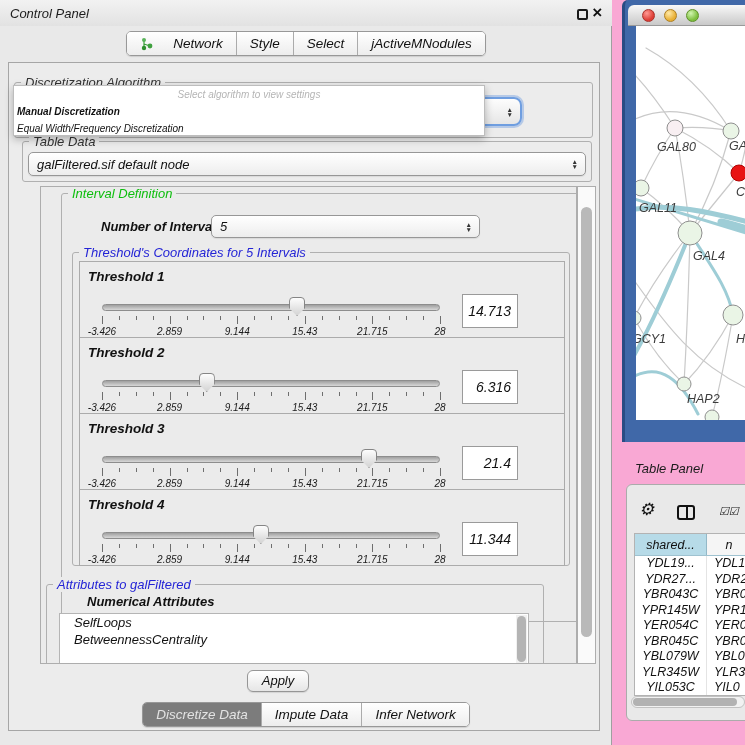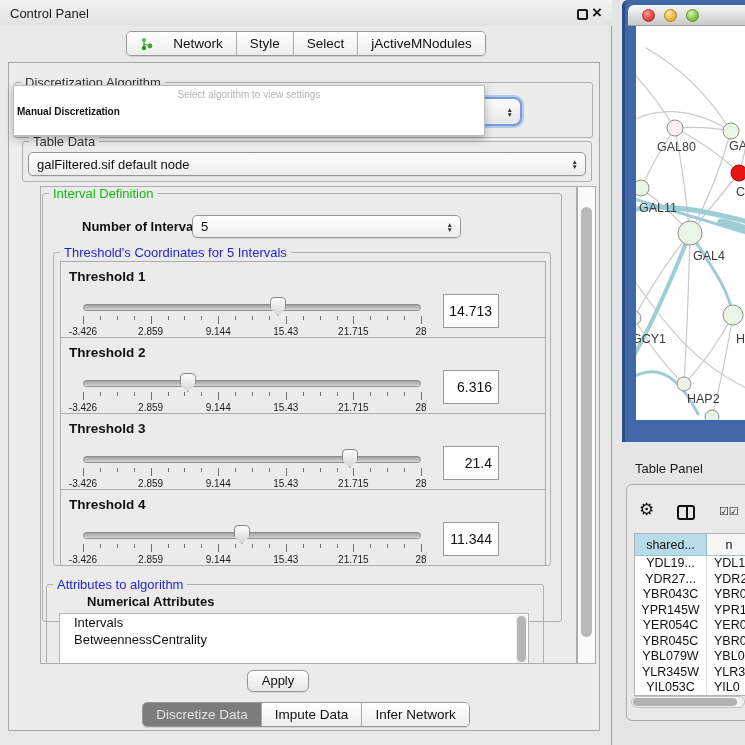--- a/index.html
+++ b/index.html
@@ -1,18 +1,18 @@
 <!DOCTYPE html>
 <html><head>
 <meta charset="utf-8">
 <style>
   * { margin:0; padding:0; box-sizing:border-box; }
   html,body { width:745px; height:745px; }
   body { font-family:"Liberation Sans", sans-serif; font-size:13px; color:#111; }
-  #root { position:relative; width:745px; height:745px; background:#e5e5e5; overflow:hidden; }
+  #root { position:relative; width:745px; height:745px; background:#f9a8d4; overflow:hidden;font-style:italic; }
 
   
   #control-panel { position:absolute; left:0; top:0; width:612px; height:745px;
     background:#e9e9e9; border-right:1px solid #9f9f9f; }
   #cp-titlebar { position:absolute; left:0; top:0; width:612px; height:26px;
     background:linear-gradient(#f2f2f2,#e2e2e2); }
   #cp-title { position:absolute; left:10px; top:6px; font-size:13px; color:#1c1c1c; }
   #cp-float { position:absolute; left:577px; top:9px; width:11px; height:11px;
     border:2px solid #1a1a1a; border-radius:2px; }
   #cp-close { position:absolute; left:592px; top:3px; font-size:17px; font-weight:bold; color:#111; line-height:19px;}
@@ -66,21 +66,21 @@
   .popup-bold { font-weight:bold; }
 
   
   #scrollview { position:absolute; left:40px; top:186px; width:537px; height:478px;
     border:1px solid #adadad; background:#ebebeb; overflow:hidden; }
   #v-scrollbar { position:absolute; left:577px; top:186px; width:19px; height:478px;
     border:1px solid #adadad; background:#fafafa; }
   #v-thumb { position:absolute; left:3px; top:20px; width:11px; height:430px;
     background:#b9b9b9; border-radius:6px; }
 
-  #interval-group { left:1px; top:6px; width:520px; height:429px; }
+  #interval-group { left:20px; top:6px; width:520px; height:429px; }
   .group .group-title.on-light { background:#ebebeb; }
   #num-intervals-label { position:absolute; left:39px; top:25px; font-weight:bold; font-size:13px; }
   #num-intervals-combo { left:149px; top:21px; width:269px; height:23px; }
   #thresholds-group { position:absolute; left:10px; top:58px; width:498px; height:314px;
     border:1px solid #b0b0b0; border-radius:3px; }
   #threshold-stack { position:absolute; left:6px; top:9px; width:486px; }
 
   .th-panel { position:relative; width:486px; height:77px; border:1px solid #ababab;
     margin-top:-1px; background:#ebebeb; }
   .th-label { position:absolute; left:8px; top:7px; font-weight:bold; font-size:13.5px; }
@@ -184,20 +184,21 @@
     <div id="algo-group" class="group">
       <span class="group-title t-dark">Discretization Algorithm</span>
     </div>
     <div id="algo-combo-frag">
       <span class="stepper">▲<br>▼</span>
     </div>
     <div id="algo-popup">
       <div class="popup-row popup-prompt">Select algorithm to view settings</div>
       <div id="algo-popup-options">
           <div class="popup-row popup-bold">Manual Discretization</div>
+          <div class="popup-row">Equal Width/Frequency Discretization</div>
         </div>
     </div>
 
     <div id="tabledata-group" class="group">
       <span class="group-title t-dark">Table Data</span>
     </div>
     <div id="tabledata-combo" class="combo">
       <span>galFiltered.sif default node</span>
       <span class="stepper">▲<br>▼</span>
     </div>
@@ -370,25 +371,25 @@
                     <span class="th-ticklabel" style="left: 100%;">28</span>
                   </div>
     </div>
     <div class="th-value">11.344</div>
   </div>
 </div>
         </div>
       </div>
 
       <div id="attributes-group" class="group">
-        <span class="group-title t-blue on-light">Attributes to algorithm</span>
+        <span class="group-title t-blue on-light">Attributes to galFiltered</span>
         <span id="numattr-label">Numerical Attributes</span>
         <div id="attr-list">
           <div id="attr-items">
-              <div class="attr-item">Intervals</div>
+              <div class="attr-item">SelfLoops</div>
               <div class="attr-item">BetweennessCentrality</div>
             </div>
           <div id="attr-scrollbar">
             <div id="attr-thumb"></div>
           </div>
         </div>
       </div>
     </div>
     <div id="v-scrollbar">
       <div id="v-thumb"></div>

